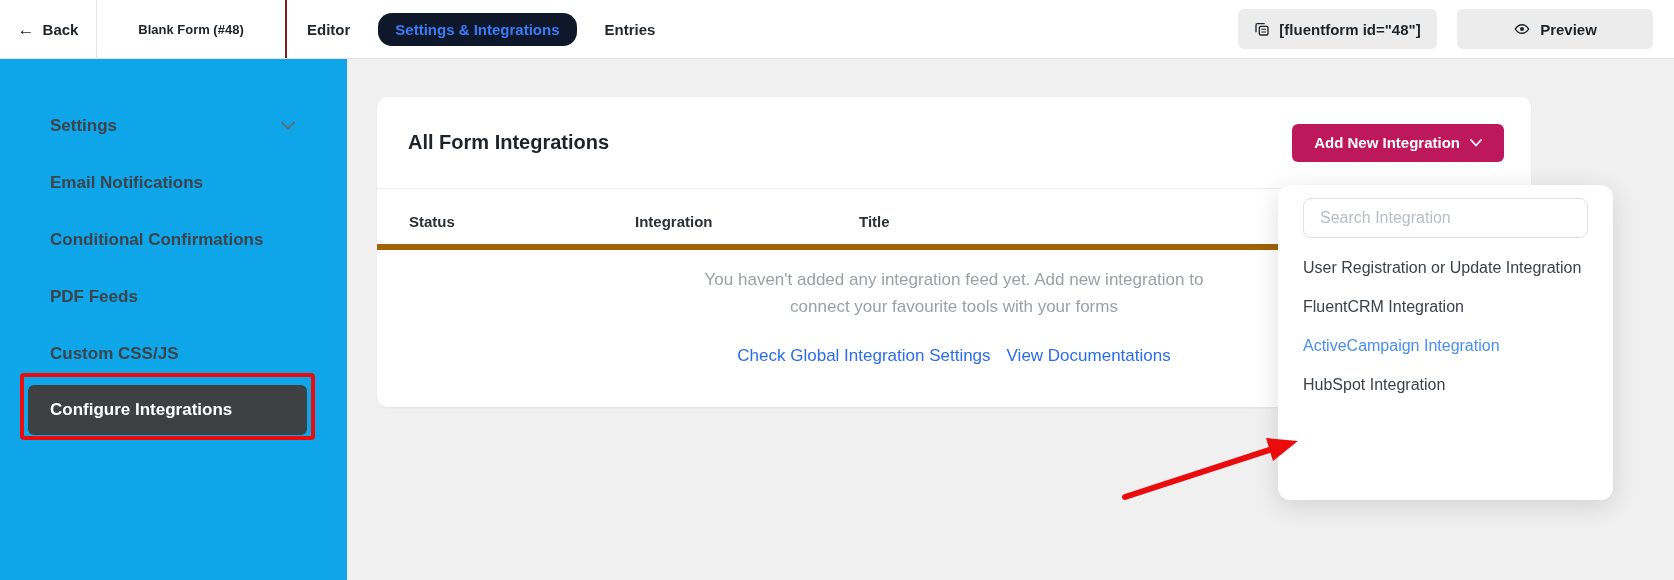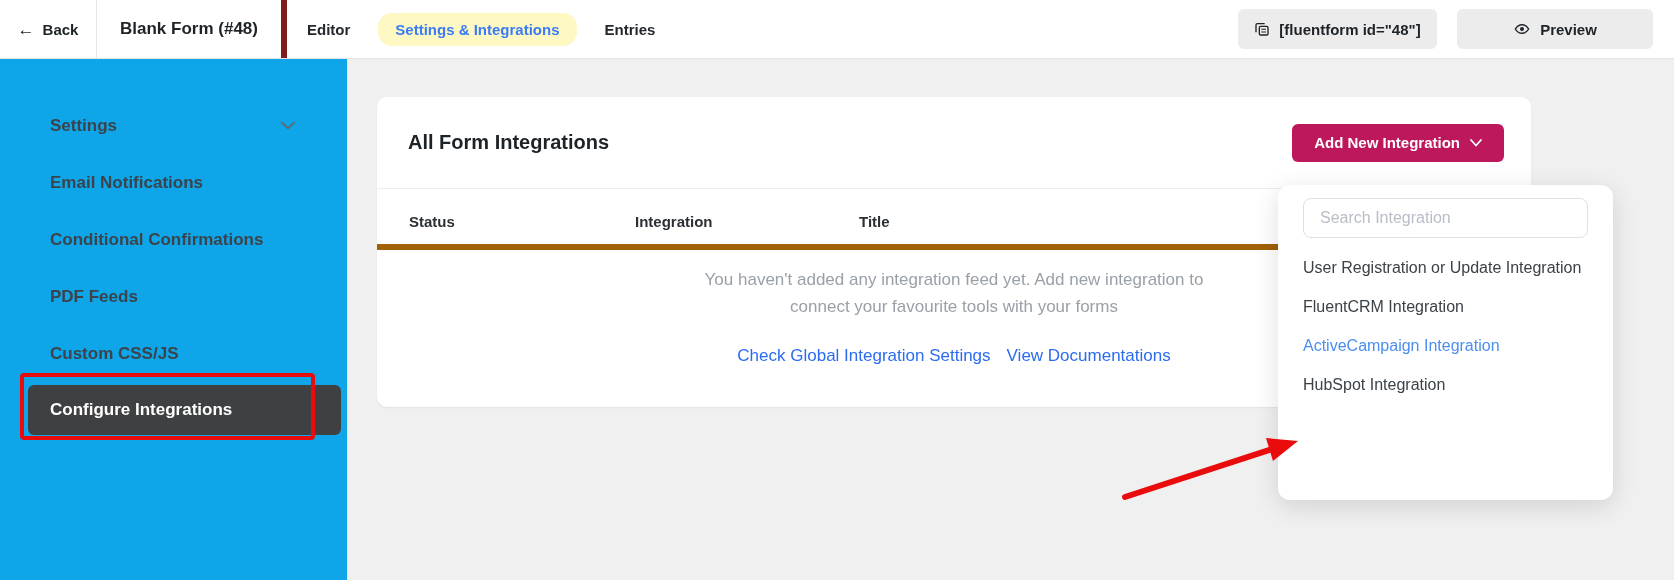--- a/index.html
+++ b/index.html
@@ -17,30 +17,30 @@
     background: #ffffff; border-bottom: 1px solid #e4e4e7;
     display: flex; align-items: stretch;
   }
   .back-btn {
     width: 97px; border-right: 1px solid #e6e6e9;
     display: flex; align-items: center; justify-content: center; gap: 8px;
     font-size: 15px; font-weight: 700; color: #1d2327; cursor: pointer;
   }
   .back-arrow { font-size: 17px; font-weight: 400; line-height: 1; }
   .form-title {
-    width: 190px; border-right: 6px solid #7f1d1d;
+    width: 190px; border-right: 2px solid #7f1d1d;
     display: flex; align-items: center; justify-content: center;
-    font-size: 17px; font-weight: 700; color: #1d2327;
+    font-size: 13px; font-weight: 700; color: #1d2327;
   }
   .tabs { display: flex; align-items: center; gap: 26px; margin-left: 18px; }
   .tab {
     font-size: 15px; font-weight: 700; color: #23282d; cursor: pointer;
     padding: 8px 2px; border-radius: 14px;
   }
-  .tab.active { background: #fef9c3; color: #3b7cf6; padding: 8px 17px; }
+  .tab.active { background: #0f172a; color: #3b7cf6; padding: 8px 17px; }
   .topbar-right {
     margin-left: auto; margin-right: 21px;
     display: flex; align-items: center; gap: 20px;
   }
   .gray-btn {
     height: 40px; background: #ececed; border-radius: 6px; border: none;
     display: flex; align-items: center; justify-content: center; gap: 9px;
     font-size: 15px; font-weight: 600; color: #1d2327; cursor: pointer;
     font-family: "Liberation Sans", sans-serif;
   }
@@ -53,21 +53,21 @@
     position: absolute; top: 59px; left: 0; width: 348px; bottom: 0;
     background: #0ea5e9; border-right: 1px solid #e6e6e9; font-weight: bold;
   }
   .side-list { padding-top: 38px; }
   .side-item {
     height: 57px; display: flex; align-items: center;
     padding: 0 52px 0 50px; font-size: 17px; color: #3c434a; cursor: pointer;
     justify-content: space-between;
   }
   .side-item.dark {
-    height: 50px; margin: 3px 0 4px 28px; width: 313px;
+    height: 50px; margin: 3px 0 4px 28px; width: 279px;
     background: #3e4042; border-radius: 6px; color: #ffffff;
     padding: 0 22px; justify-content: flex-start;
   }
   .annotation-box {
     position: absolute; left: 20px; top: 314px; width: 295px; height: 67px;
     border: 4px solid #ea0c0c; border-radius: 4px; pointer-events: none; z-index: 40;
   }
 
   
   .main { position: absolute; top: 59px; left: 348px; right: 0; bottom: 0; background: #f0f0f1; }

